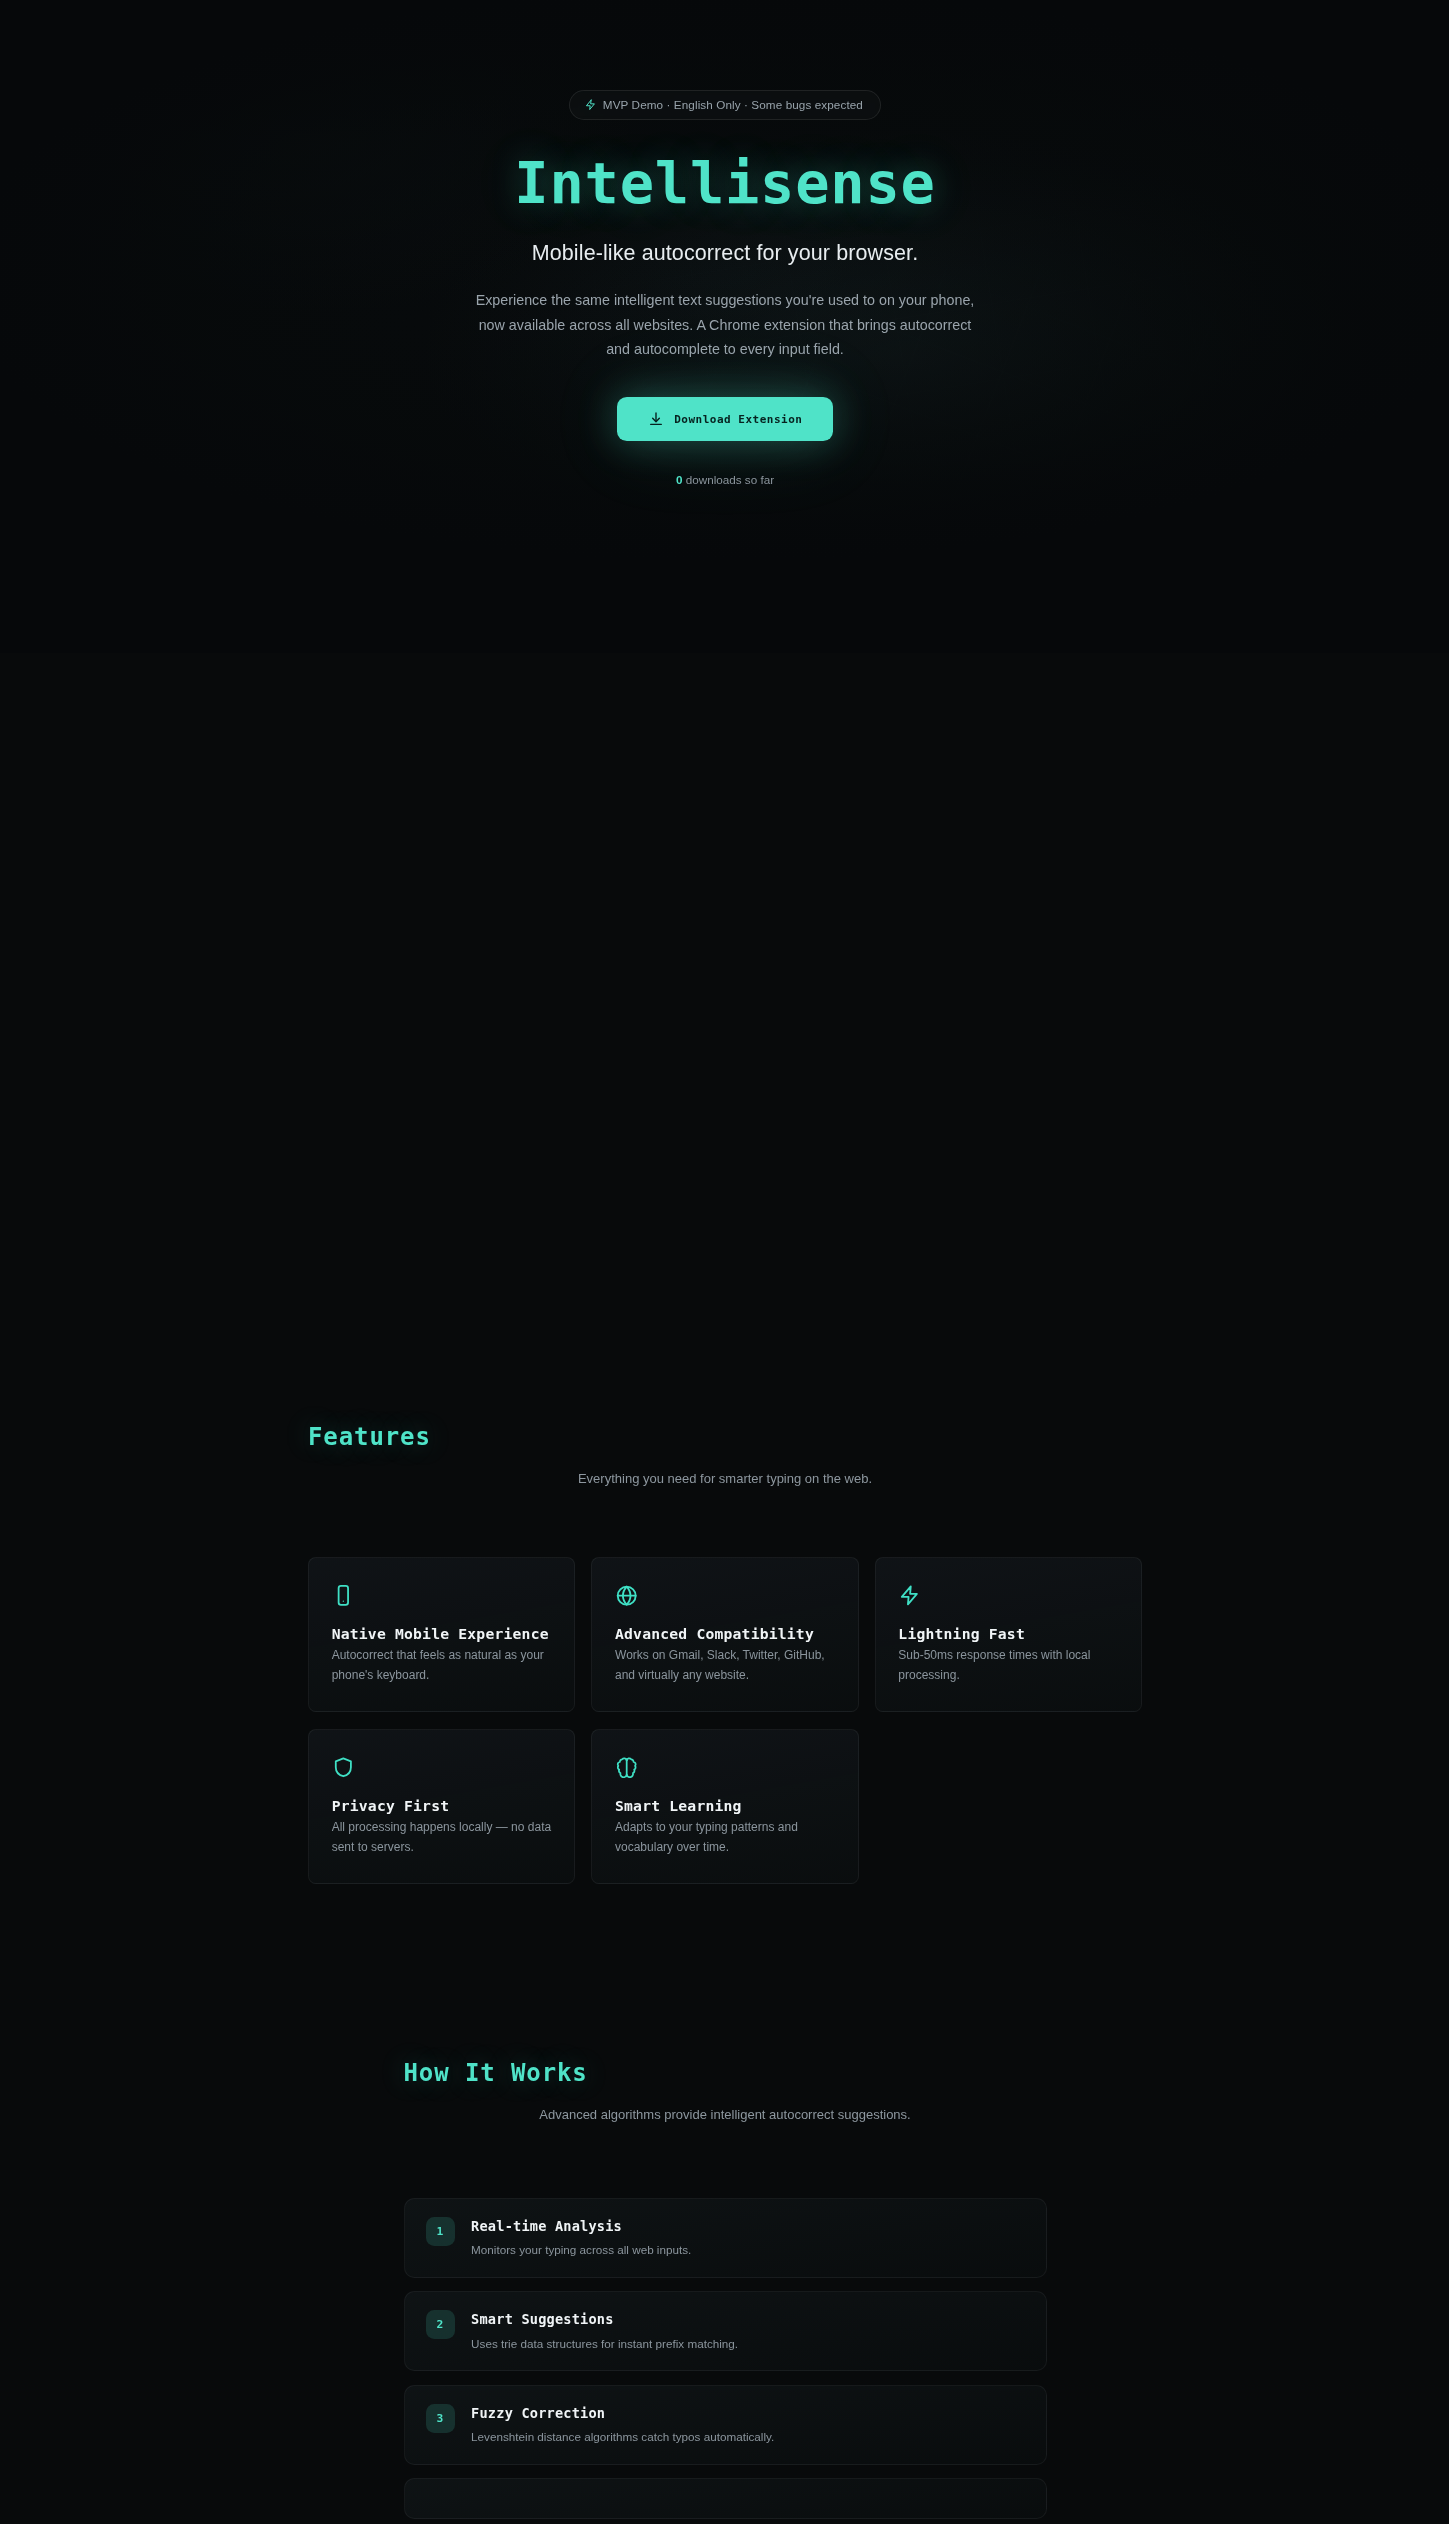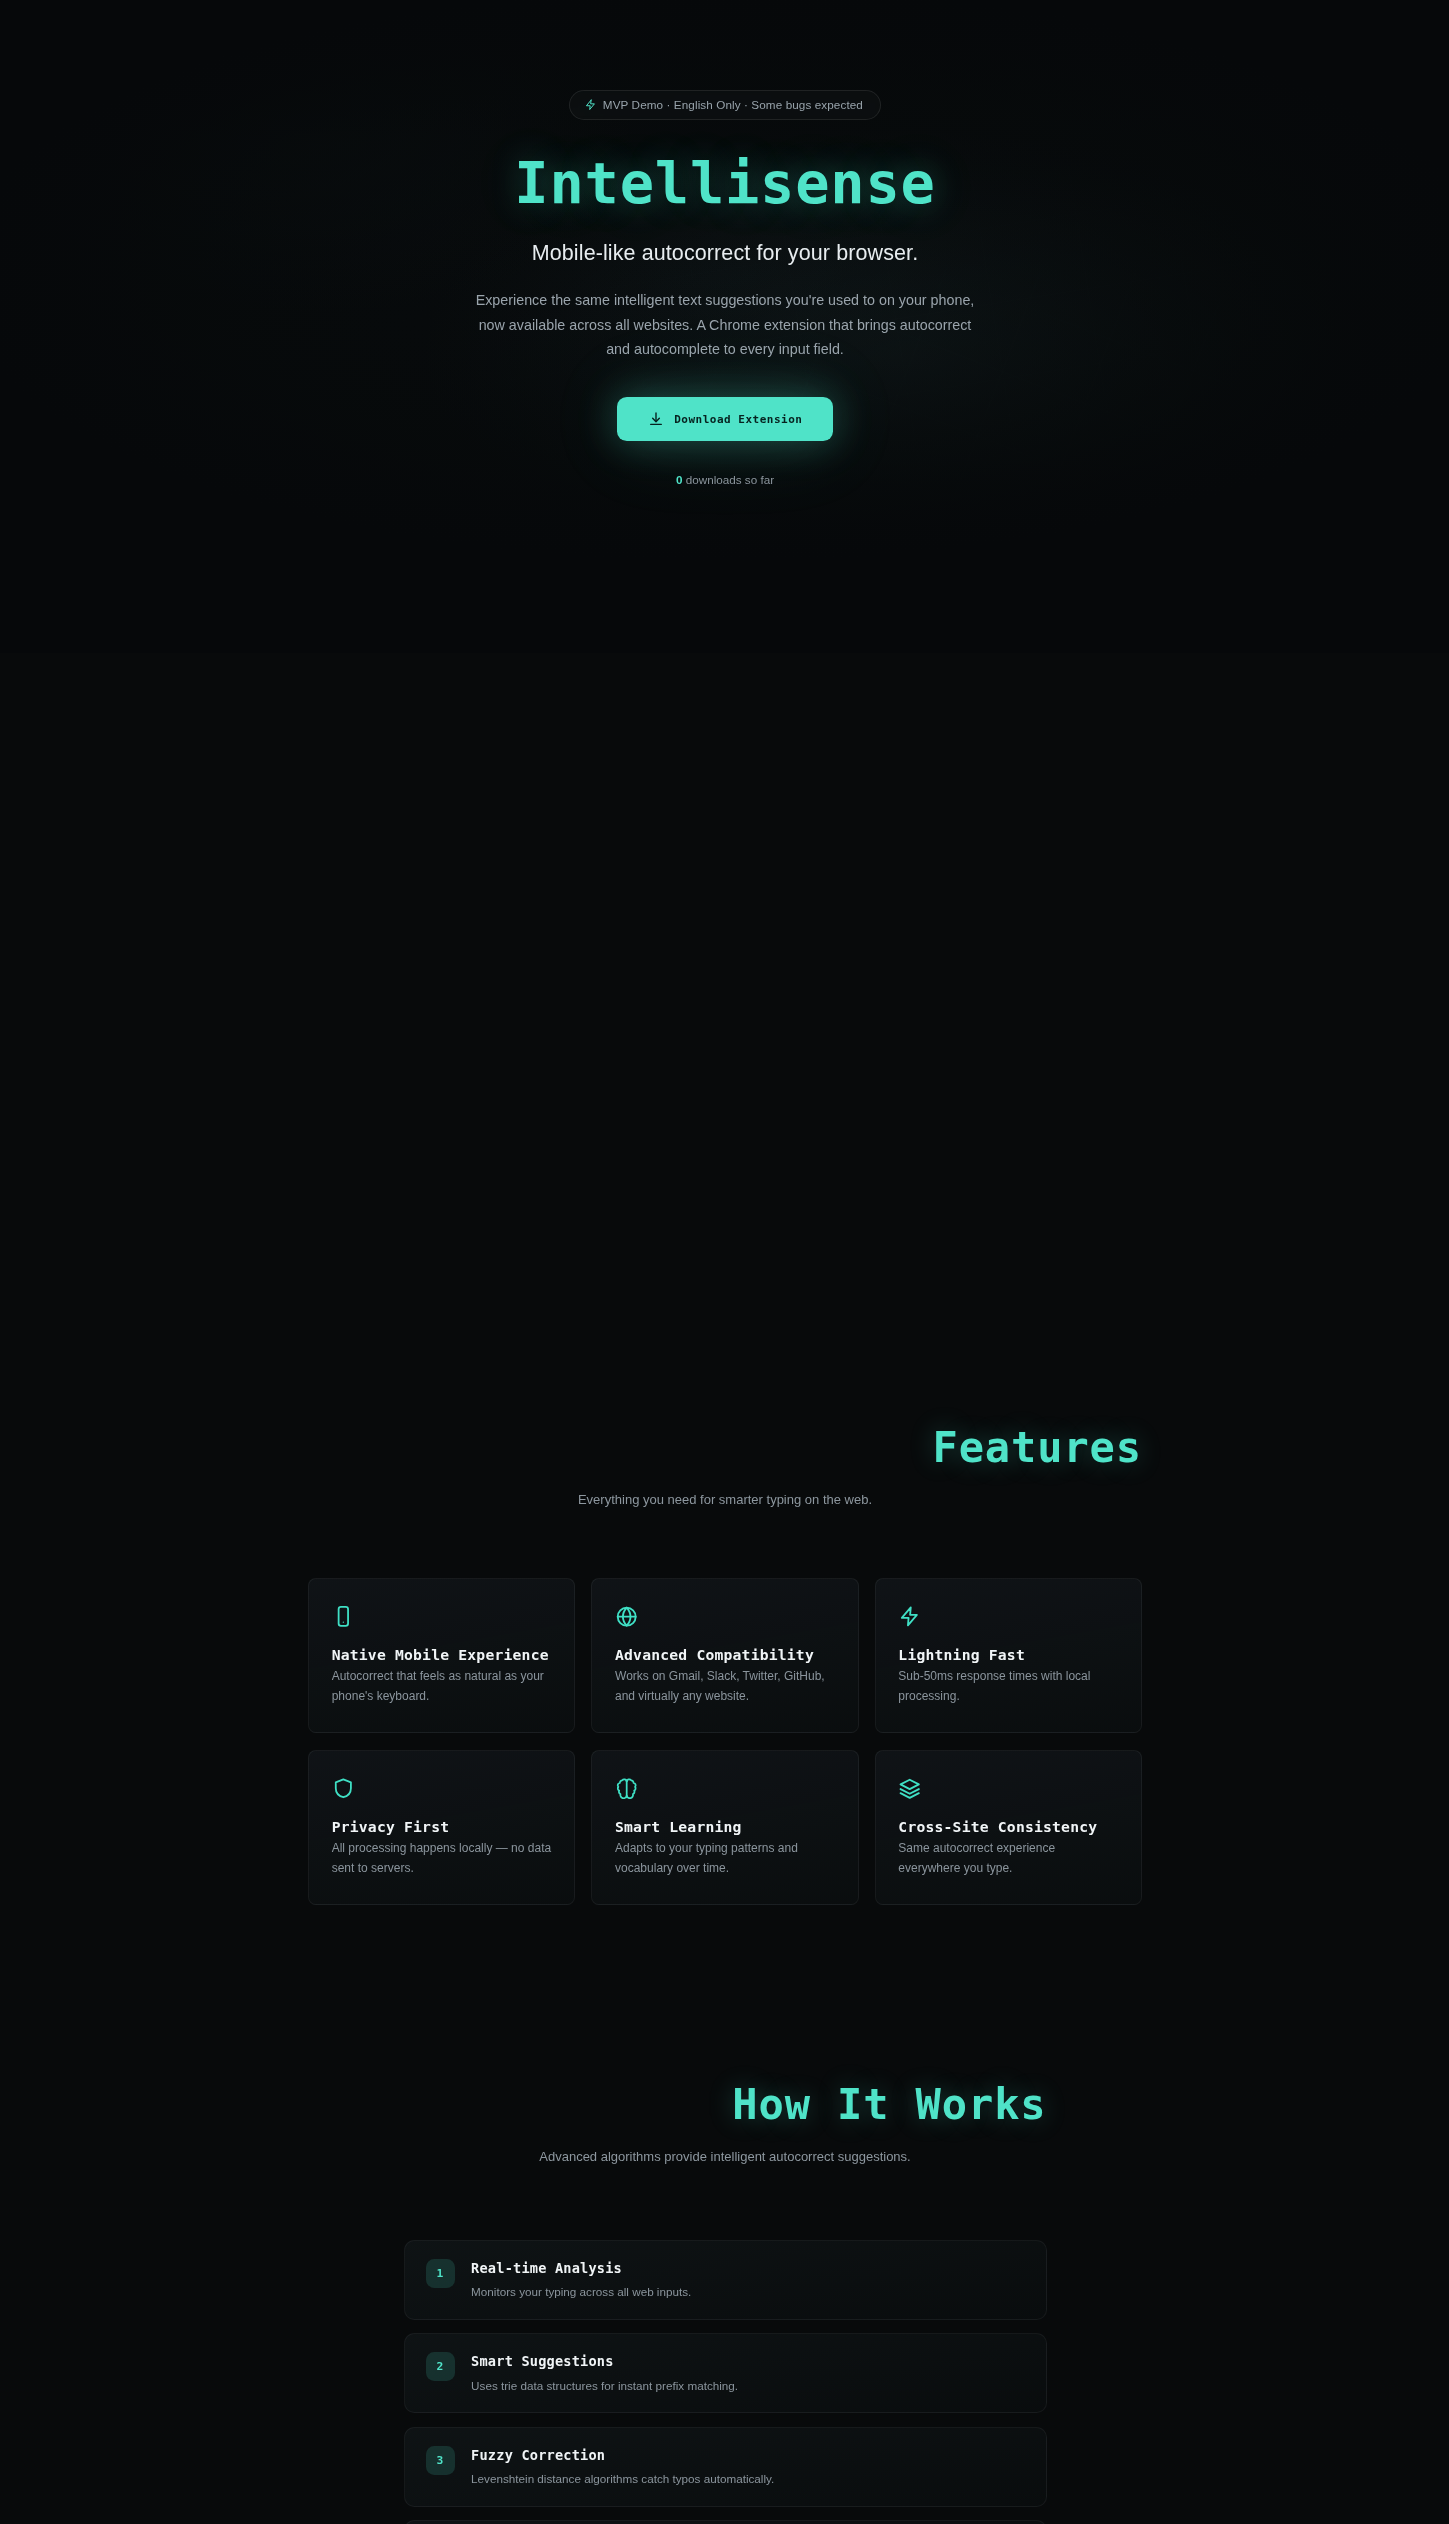--- a/index.html
+++ b/index.html
@@ -117,22 +117,22 @@
   .dl-count {
     margin-top:32px;
     font-size:11.7px;
     color:#8b959d;
   }
   .dl-count b { color:#4fe3c8; font-weight:700; }
 
   
   .section { position:relative; z-index:2; }
   .sec-title {
-    text-align:right;
-    font-size:42px;
+    text-align:left;
+    font-size:24px;
     font-weight:700;
     color:#4fe3c8;
     letter-spacing:0.9px;
     text-shadow:0 0 26px rgba(79,227,200,0.28);
   }
   .sec-sub {
     text-align:center;
     margin-top:19.6px;
     font-size:13px;
     color:#8d979f;
@@ -290,31 +290,20 @@
           <svg width="23.4" height="23.4" viewBox="0 0 24 24" fill="none" stroke="currentColor" stroke-width="1.8" stroke-linecap="round" stroke-linejoin="round">
               <path d="M12 3.2v17.6"></path>
               <path d="M12 4.6A2.6 2.6 0 0 0 7.4 3.4 2.4 2.4 0 0 0 5 6a2.5 2.5 0 0 0-1.6 4.1A2.6 2.6 0 0 0 4.3 14a2.5 2.5 0 0 0 1.3 3.5A2.6 2.6 0 0 0 12 19.4"></path>
               <path d="M12 4.6a2.6 2.6 0 0 1 4.6-1.2A2.4 2.4 0 0 1 19 6a2.5 2.5 0 0 1 1.6 4.1A2.6 2.6 0 0 1 19.7 14a2.5 2.5 0 0 1-1.3 3.5A2.6 2.6 0 0 1 12 19.4"></path>
             </svg>
         </div>
         <div class="feat-name mono">Smart Learning</div>
         <div class="feat-desc">Adapts to your typing patterns and vocabulary over time.</div>
       </div>
 
-      <div class="feat-card">
-        <div class="feat-icon">
-          <svg width="23.4" height="23.4" viewBox="0 0 24 24" fill="none" stroke="currentColor" stroke-width="1.9" stroke-linecap="round" stroke-linejoin="round">
-              <polygon points="12 2.8 21.4 7.6 12 12.4 2.6 7.6 12 2.8"></polygon>
-              <path d="M2.6 12.4L12 17.2l9.4-4.8"></path>
-              <path d="M2.6 16.6L12 21.4l9.4-4.8"></path>
-            </svg>
-        </div>
-        <div class="feat-name mono">Cross-Site Consistency</div>
-        <div class="feat-desc">Same autocorrect experience everywhere you type.</div>
-      </div>
 
     </div>
   </div>
 </section>
 
 <section class="section" id="how">
   <div class="how-wrap">
     <h2 class="sec-title mono">How It Works</h2>
     <div class="sec-sub">Advanced algorithms provide intelligent autocorrect suggestions.</div>
     <div class="steps">

